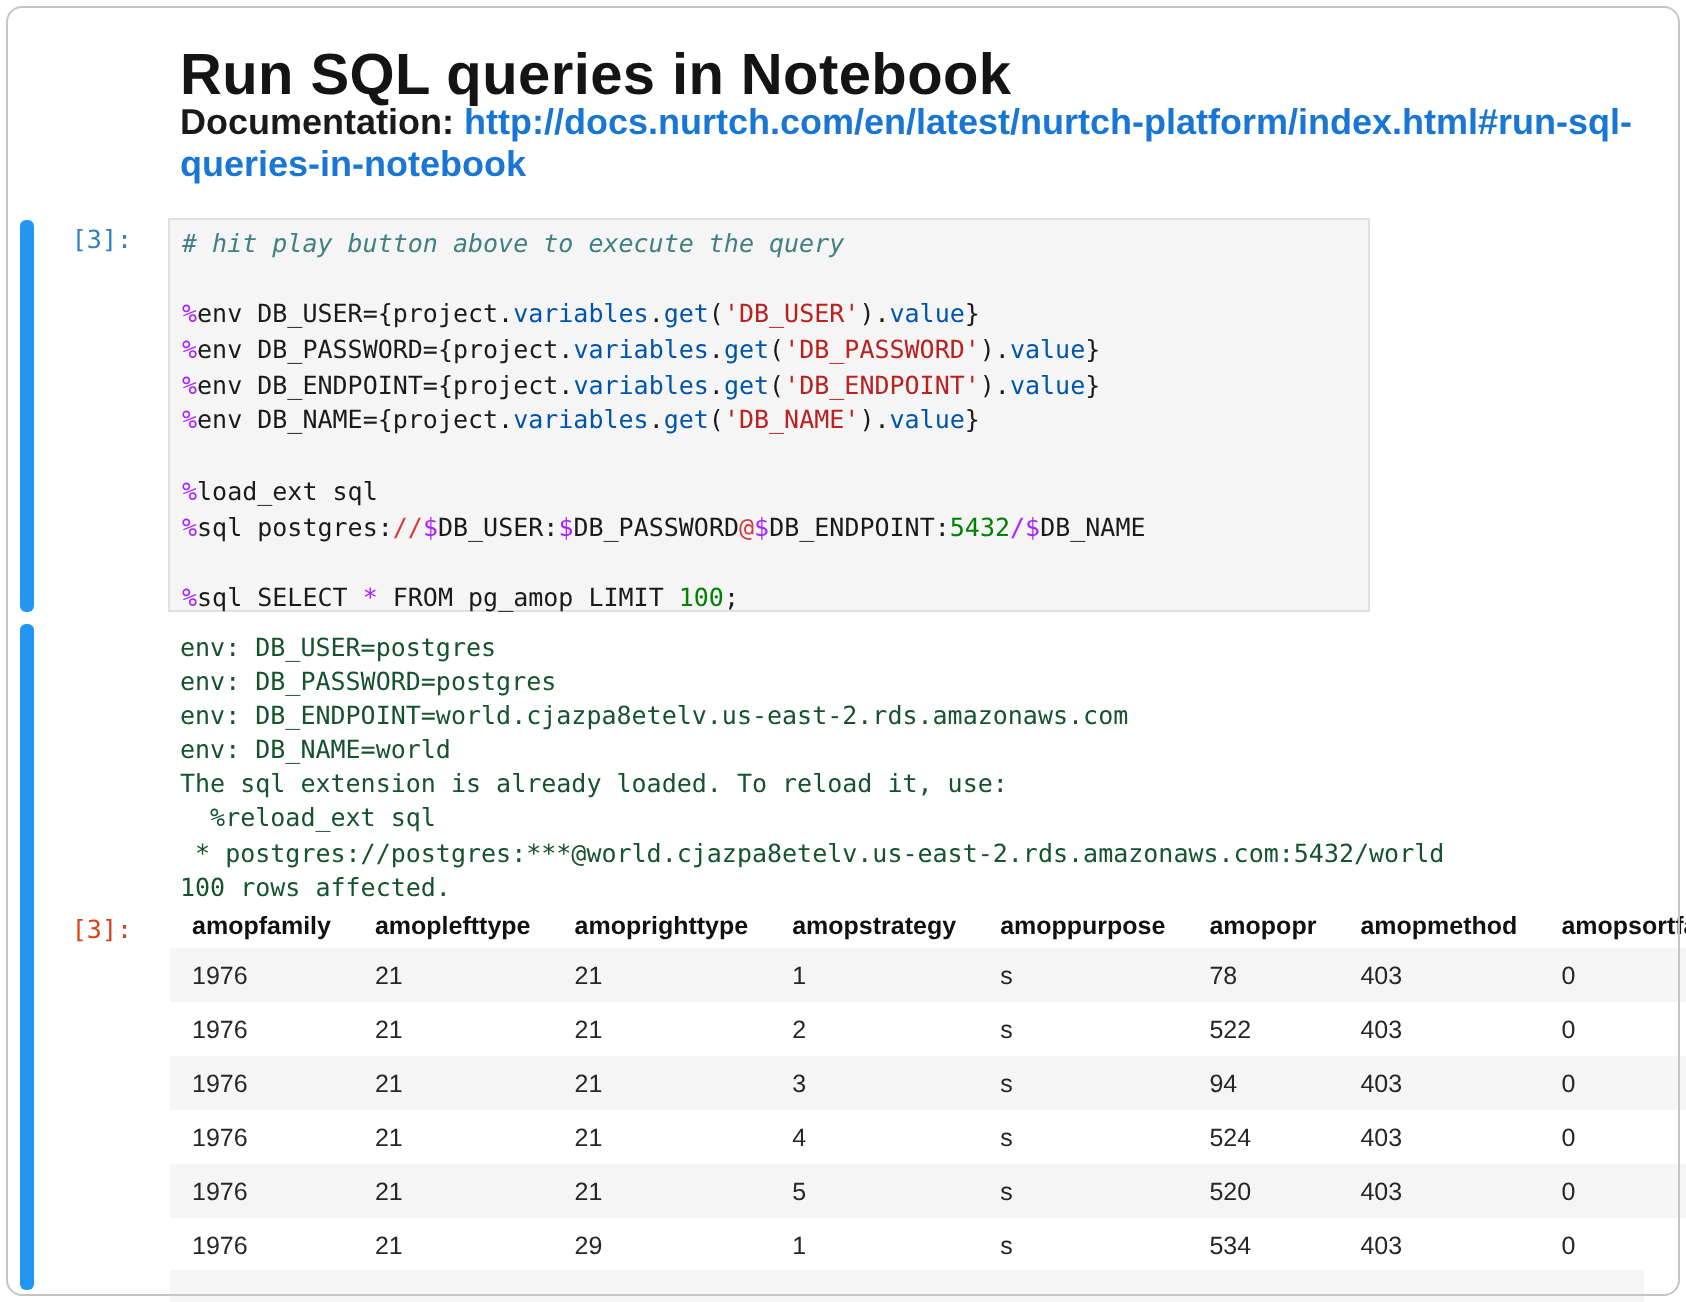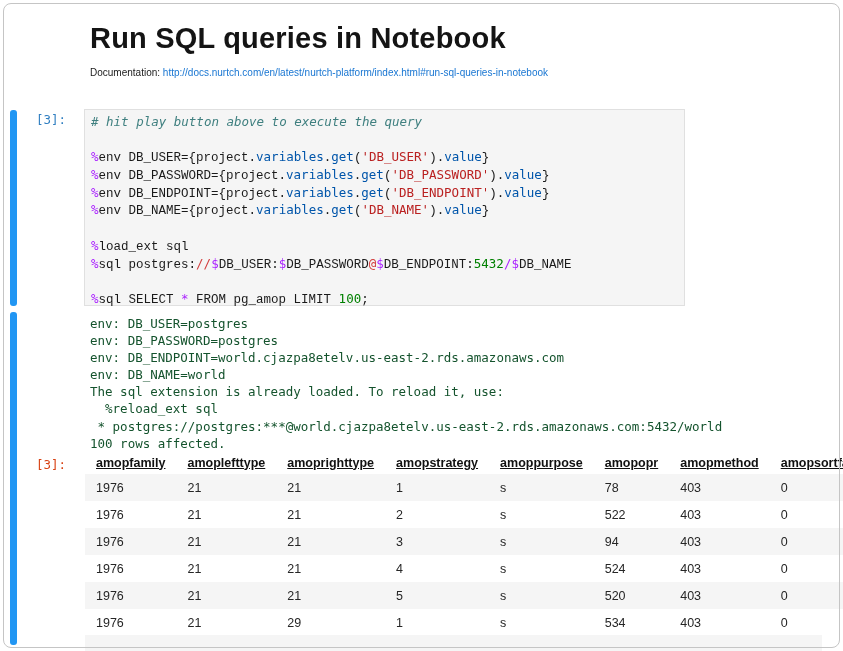--- a/index.html
+++ b/index.html
@@ -15,21 +15,21 @@
     font-family:"Liberation Sans",sans-serif;color:#1a1a1a;
   }
   .frame{
     position:absolute;inset:3px;border:1px solid #c5c5c5;border-radius:8px;
     pointer-events:none;z-index:20;background:transparent;
   }
   .page-title{
     position:absolute;left:90px;top:22px;font-size:29px;font-weight:700;color:#141414;
     letter-spacing:0.2px;
   }
-  .doc-line{position:absolute;left:90px;top:67px;font-size:10px;color:#1a1a1a;}
+  .doc-line{position:absolute;left:90px;top:51px;font-size:18px;color:#1a1a1a;font-weight:bold;}
   .doc-line a{color:var(--link);text-decoration:none;}
   .collapser{position:absolute;left:10px;width:7px;background:var(--accent-bar);border-radius:3px;}
   #collapser-in{top:110px;height:196px;}
   #collapser-out{top:312px;height:333px;}
   .prompt{
     position:absolute;left:0;width:66px;text-align:right;
     font-family:"DejaVu Sans Mono",monospace;font-size:12.5px;
   }
   #in-prompt{top:112px;color:var(--in-prompt);}
   #out-prompt{top:457px;color:var(--out-prompt);}
@@ -42,34 +42,33 @@
     padding:3px 6px;color:var(--syn-text);white-space:pre;
   }
   #code-pre .cl{height:17.7px;white-space:pre;}
   .tk-c{color:var(--syn-comment);font-style:italic;}
   .tk-m{color:var(--syn-meta);}
   .tk-p{color:var(--syn-property);}
   .tk-s{color:var(--syn-string);}
   .tk-n{color:var(--syn-number);}
   .tk-o{color:var(--syn-operator);}
   .tk-r{color:var(--syn-error);}
-  .tk-k{color:var(--syn-text);font-family:Liberation Mono, monospace;}
+  .tk-k{color:var(--syn-text);}
   #stdout-pre{
     position:absolute;left:90px;top:315px;
     font-family:"DejaVu Sans Mono",monospace;font-size:12.5px;line-height:17.1px;
     color:#14532d;white-space:pre;
   }
   #result-table{
     position:absolute;left:85px;top:451px;border-collapse:collapse;
     font-family:"Liberation Sans",sans-serif;font-size:12.5px;color:#262626;
   }
   #result-table th{
     font-weight:bold;color:#111111;padding:4px 11px;text-align:right;white-space:nowrap;
     height:23px;
-    text-decoration:underline;
   }
   #result-table td{
     padding:0 11px;text-align:left;white-space:nowrap;height:27px;
   }
   #result-table tbody tr:nth-child(odd){background:var(--stripe);}
   .partial-row{
     position:absolute;left:85px;top:635px;width:737px;height:16px;background:var(--stripe);
   }
 </style>
 </head>

